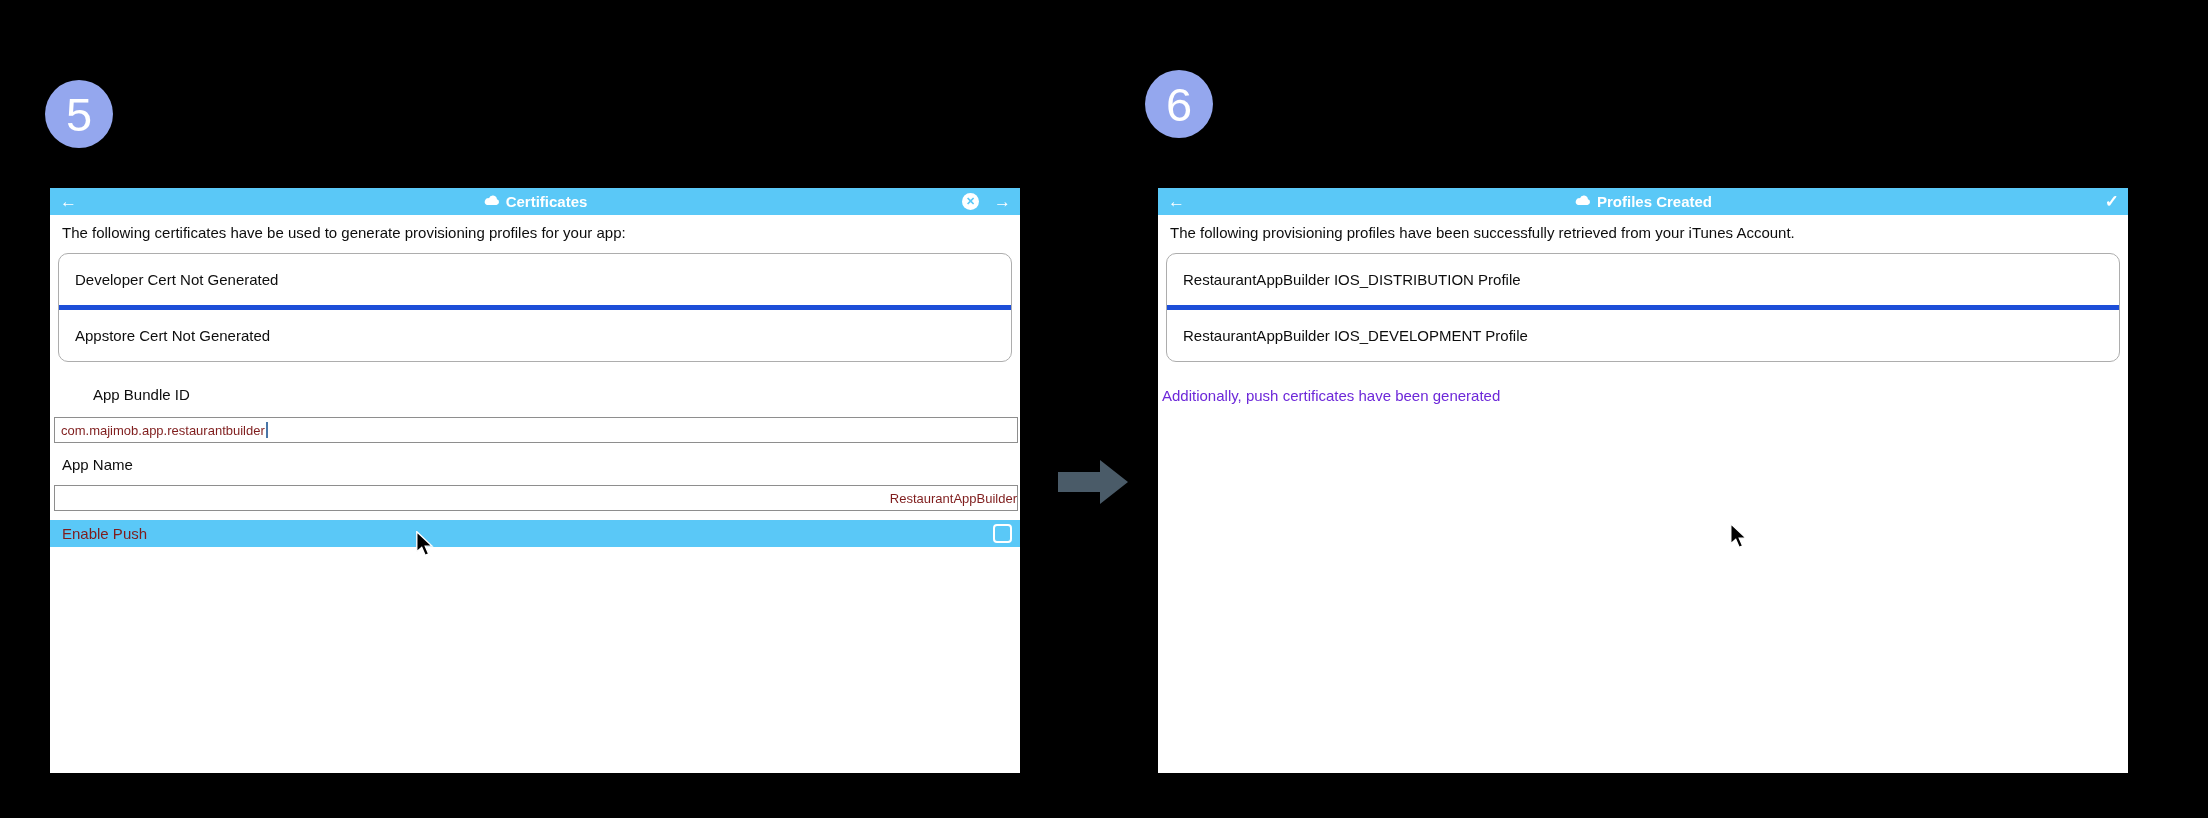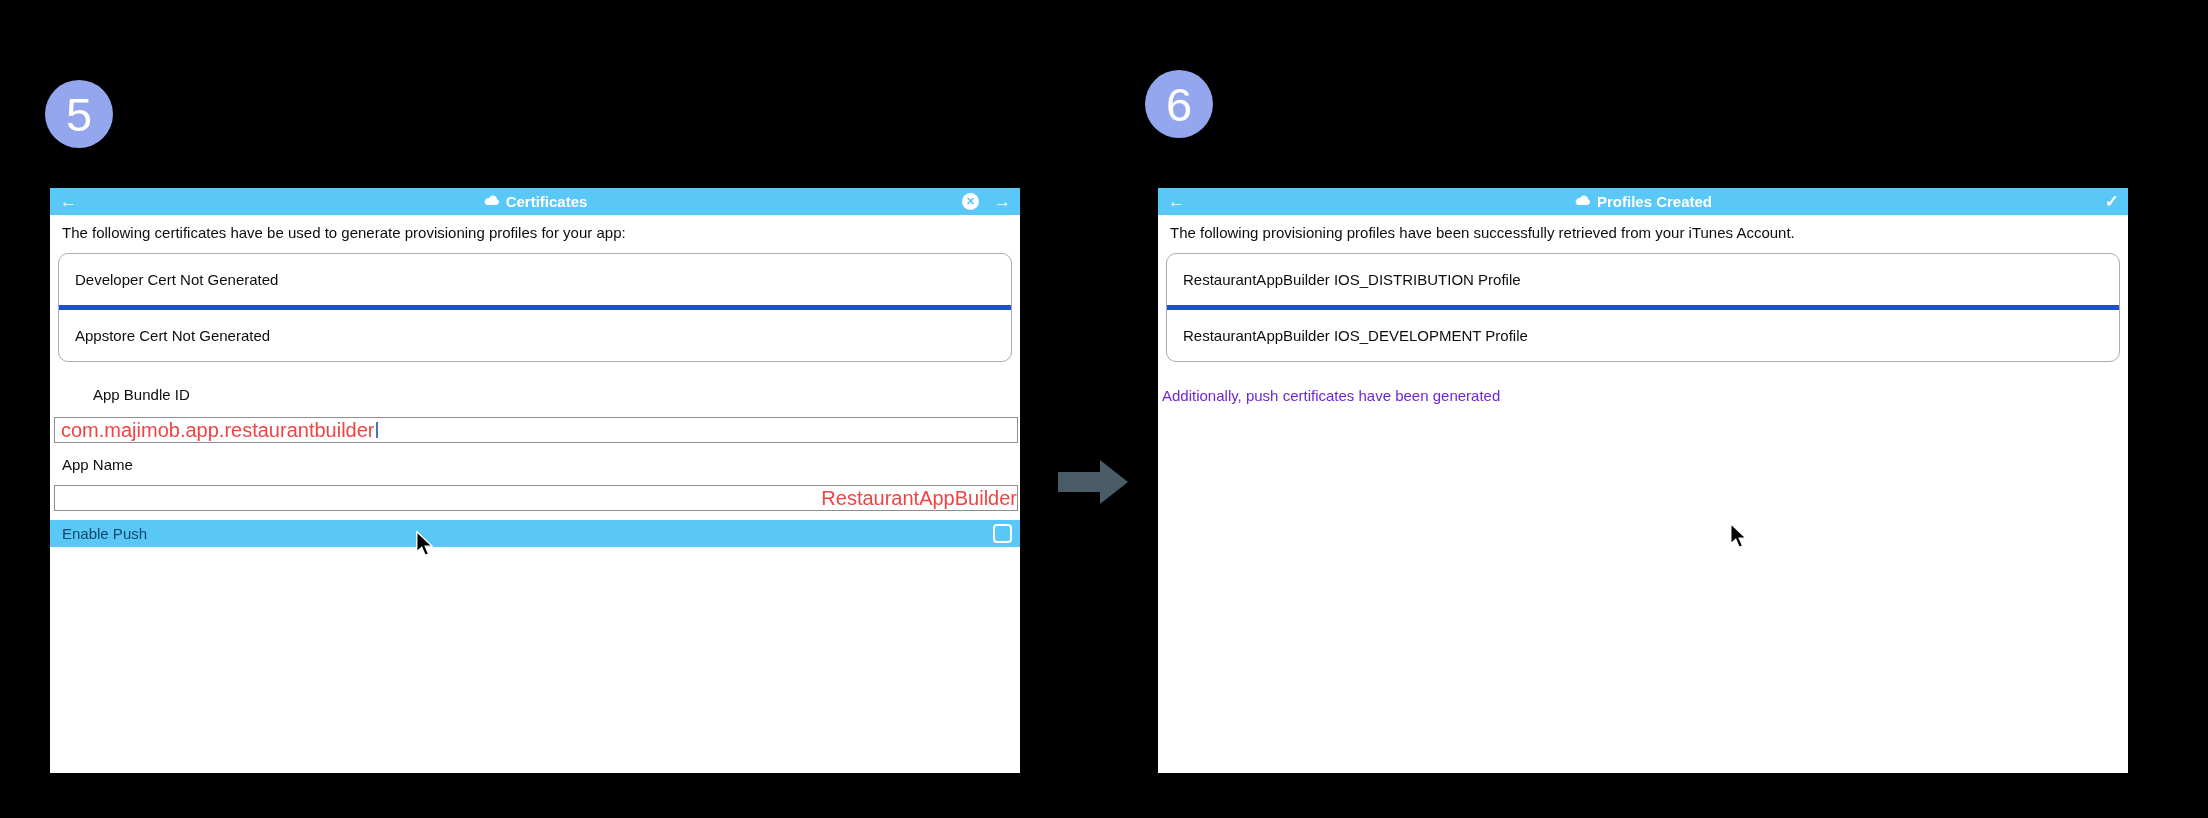--- a/index.html
+++ b/index.html
@@ -60,30 +60,30 @@
   }
   .list-row + .list-row { border-top:5px solid #1d4ed8; }
 
   .fld-label { font-size:15px; color:#0d0d0d; padding:0 12px; height:17px; }
   .lbl-bundle { margin-top:24px;padding-left:43px; }
   .lbl-name   { margin-top:13px; }
 
   .text-input {
     margin:14px 2px 0 4px; height:24px; border:1px solid #8e8e8e;
     display:flex; align-items:center; padding-left:6px;
-    font-size:20px; color:#ef4444; background:#ffffff;
+    font-size:13px; color:#7f1d1d; background:#ffffff;
   }
   .input-name { margin-top:12px;justify-content:flex-end; }
   .caret {
     display:inline-block; width:0; height:16px;
     border-left:2px solid #4a76a8; margin-left:1px;
   }
 
   .push-row {
-    margin-top:9px; height:27px; background:#5ac8f7; color:#0c4a6e;
+    margin-top:9px; height:27px; background:#5ac8f7; color:#7f1d1d;
     display:flex; align-items:center; justify-content:space-between;
     padding:0 8px 0 12px; font-size:15px; cursor:pointer;
   }
   .checkbox {
     width:15px; height:15px; border:2px solid #ffffff; border-radius:4px;
     background:transparent;
   }
 
   .note { font-size:15px; color:#6d28d9; padding:0 4px; margin-top:25px; }
 

